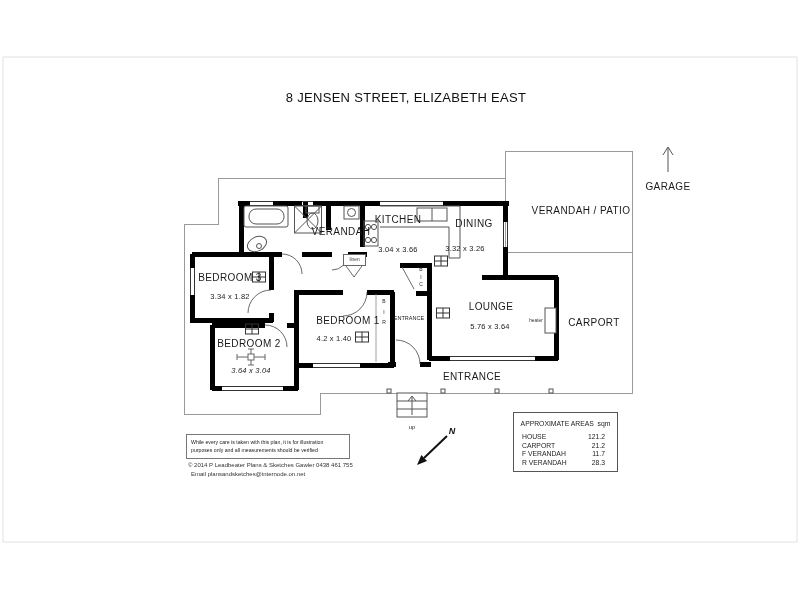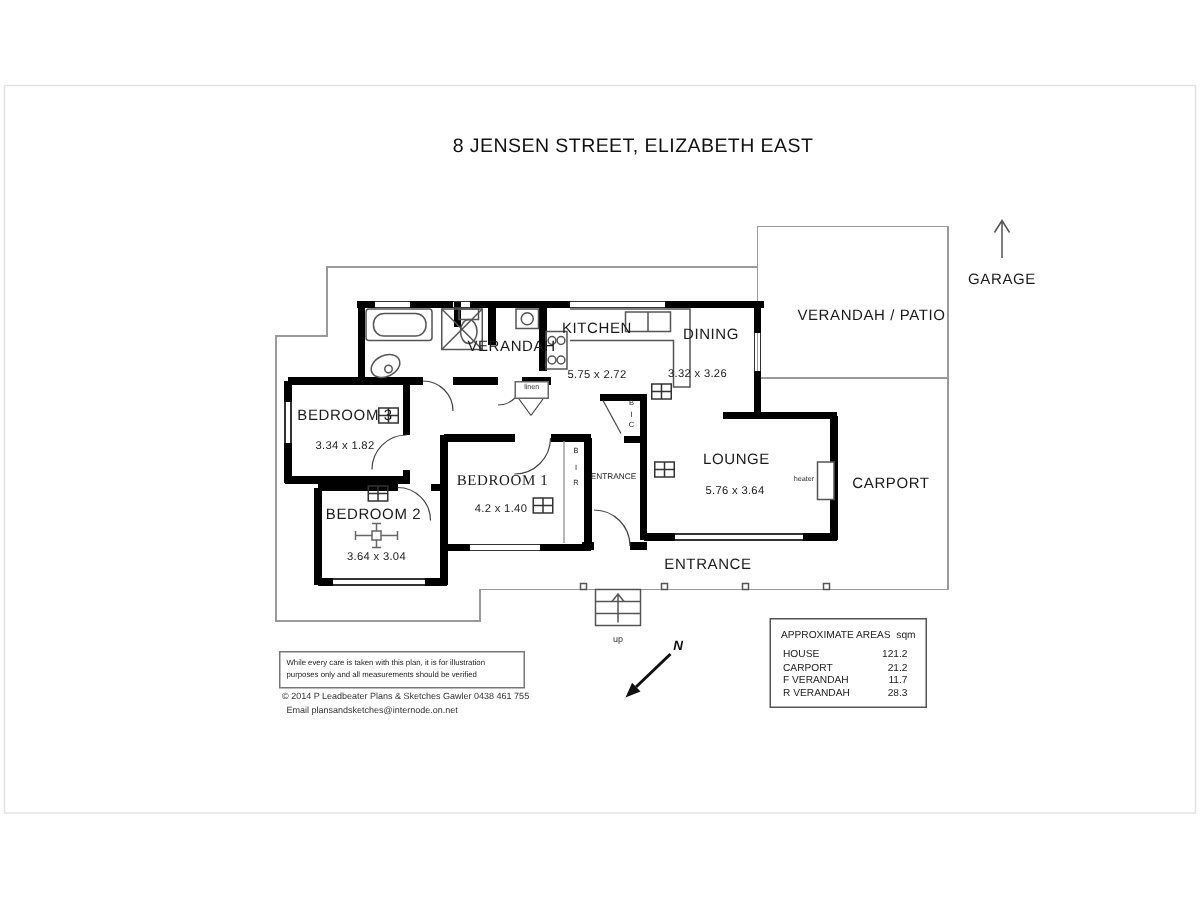--- a/index.html
+++ b/index.html
@@ -194,35 +194,35 @@
         <path d="M668 172V148 M663 155L668 147L673 155"></path>
       </g>
     </g>
 
     <g>
       <path d="M447 436L424 458" stroke="#111" stroke-width="2" fill="none"></path>
       <polygon points="417,465 427,461 421.4,455.1" fill="#111"></polygon>
     </g>
   </svg>
 
-  <div class="lbl title" style="left:422px;top:97px;">8 JENSEN STREET, ELIZABETH EAST</div>
+  <div class="lbl title" style="left:406px;top:97px;">8 JENSEN STREET, ELIZABETH EAST</div>
 
   <div class="lbl room" style="left:230px;top:278px;">BEDROOM 3</div>
   <div class="lbl dims" style="left:230px;top:297px;">3.34 x 1.82</div>
 
   <div class="lbl room" style="left:249px;top:344px;">BEDROOM 2</div>
-  <div class="lbl dims" style="left:251px;top:371px;">3.64 x 3.04</div>
-
-  <div class="lbl room" style="left:335px;top:321px;font-family:Liberation Serif, serif;">BEDROOM 1</div>
+  <div class="lbl dims" style="left:251px;top:371px;font-style:italic;">3.64 x 3.04</div>
+
+  <div class="lbl room" style="left:348px;top:321px;">BEDROOM 1</div>
   <div class="lbl dims" style="left:334px;top:339px;">4.2 x 1.40</div>
 
   <div class="lbl room" style="left:341px;top:232px;">VERANDAH</div>
 
   <div class="lbl room" style="left:398px;top:220px;">KITCHEN</div>
-  <div class="lbl dims" style="left:398px;top:250px;">5.75 x 2.72</div>
+  <div class="lbl dims" style="left:398px;top:250px;">3.04 x 3.66</div>
 
   <div class="lbl room" style="left:464px;top:224px;padding-left:20px;">DINING</div>
   <div class="lbl dims" style="left:465px;top:249px;">3.32 x 3.26</div>
 
   <div class="lbl room" style="left:491px;top:307px;">LOUNGE</div>
   <div class="lbl dims" style="left:490px;top:327px;">5.76 x 3.64</div>
 
   <div class="lbl tiny" style="left:409px;top:319px;">ENTRANCE</div>
 
   <div class="lbl room" style="left:472px;top:377px;">ENTRANCE</div>

